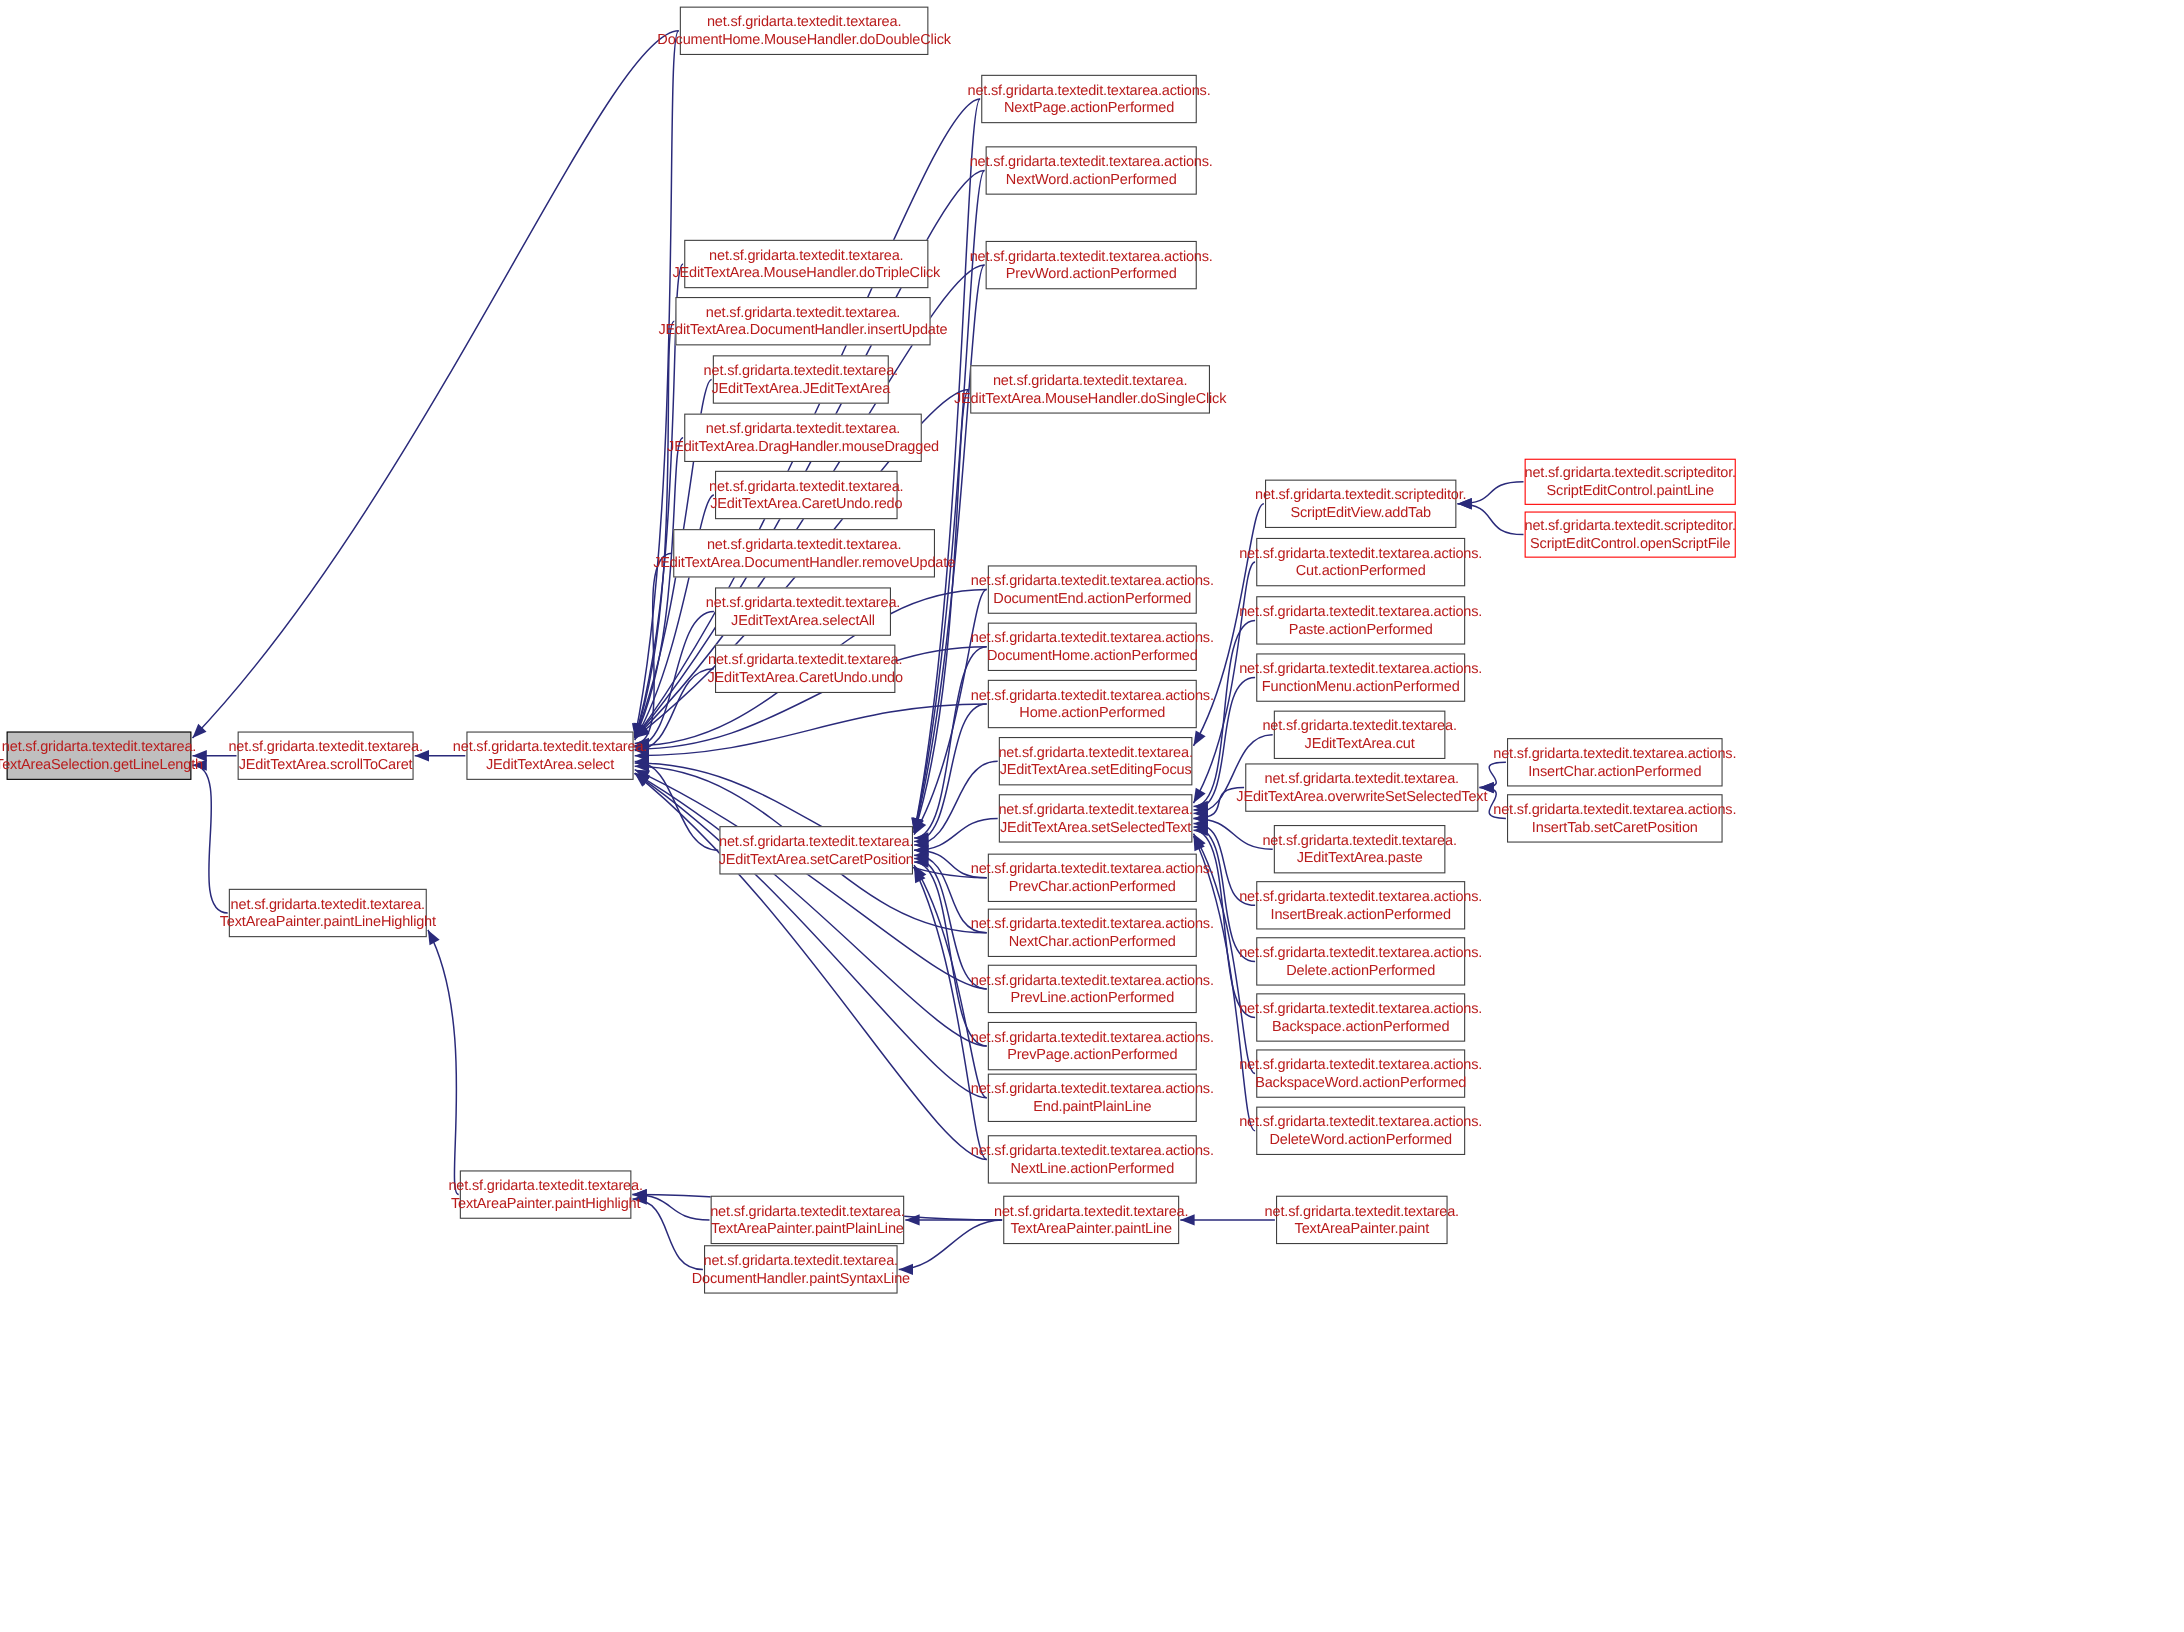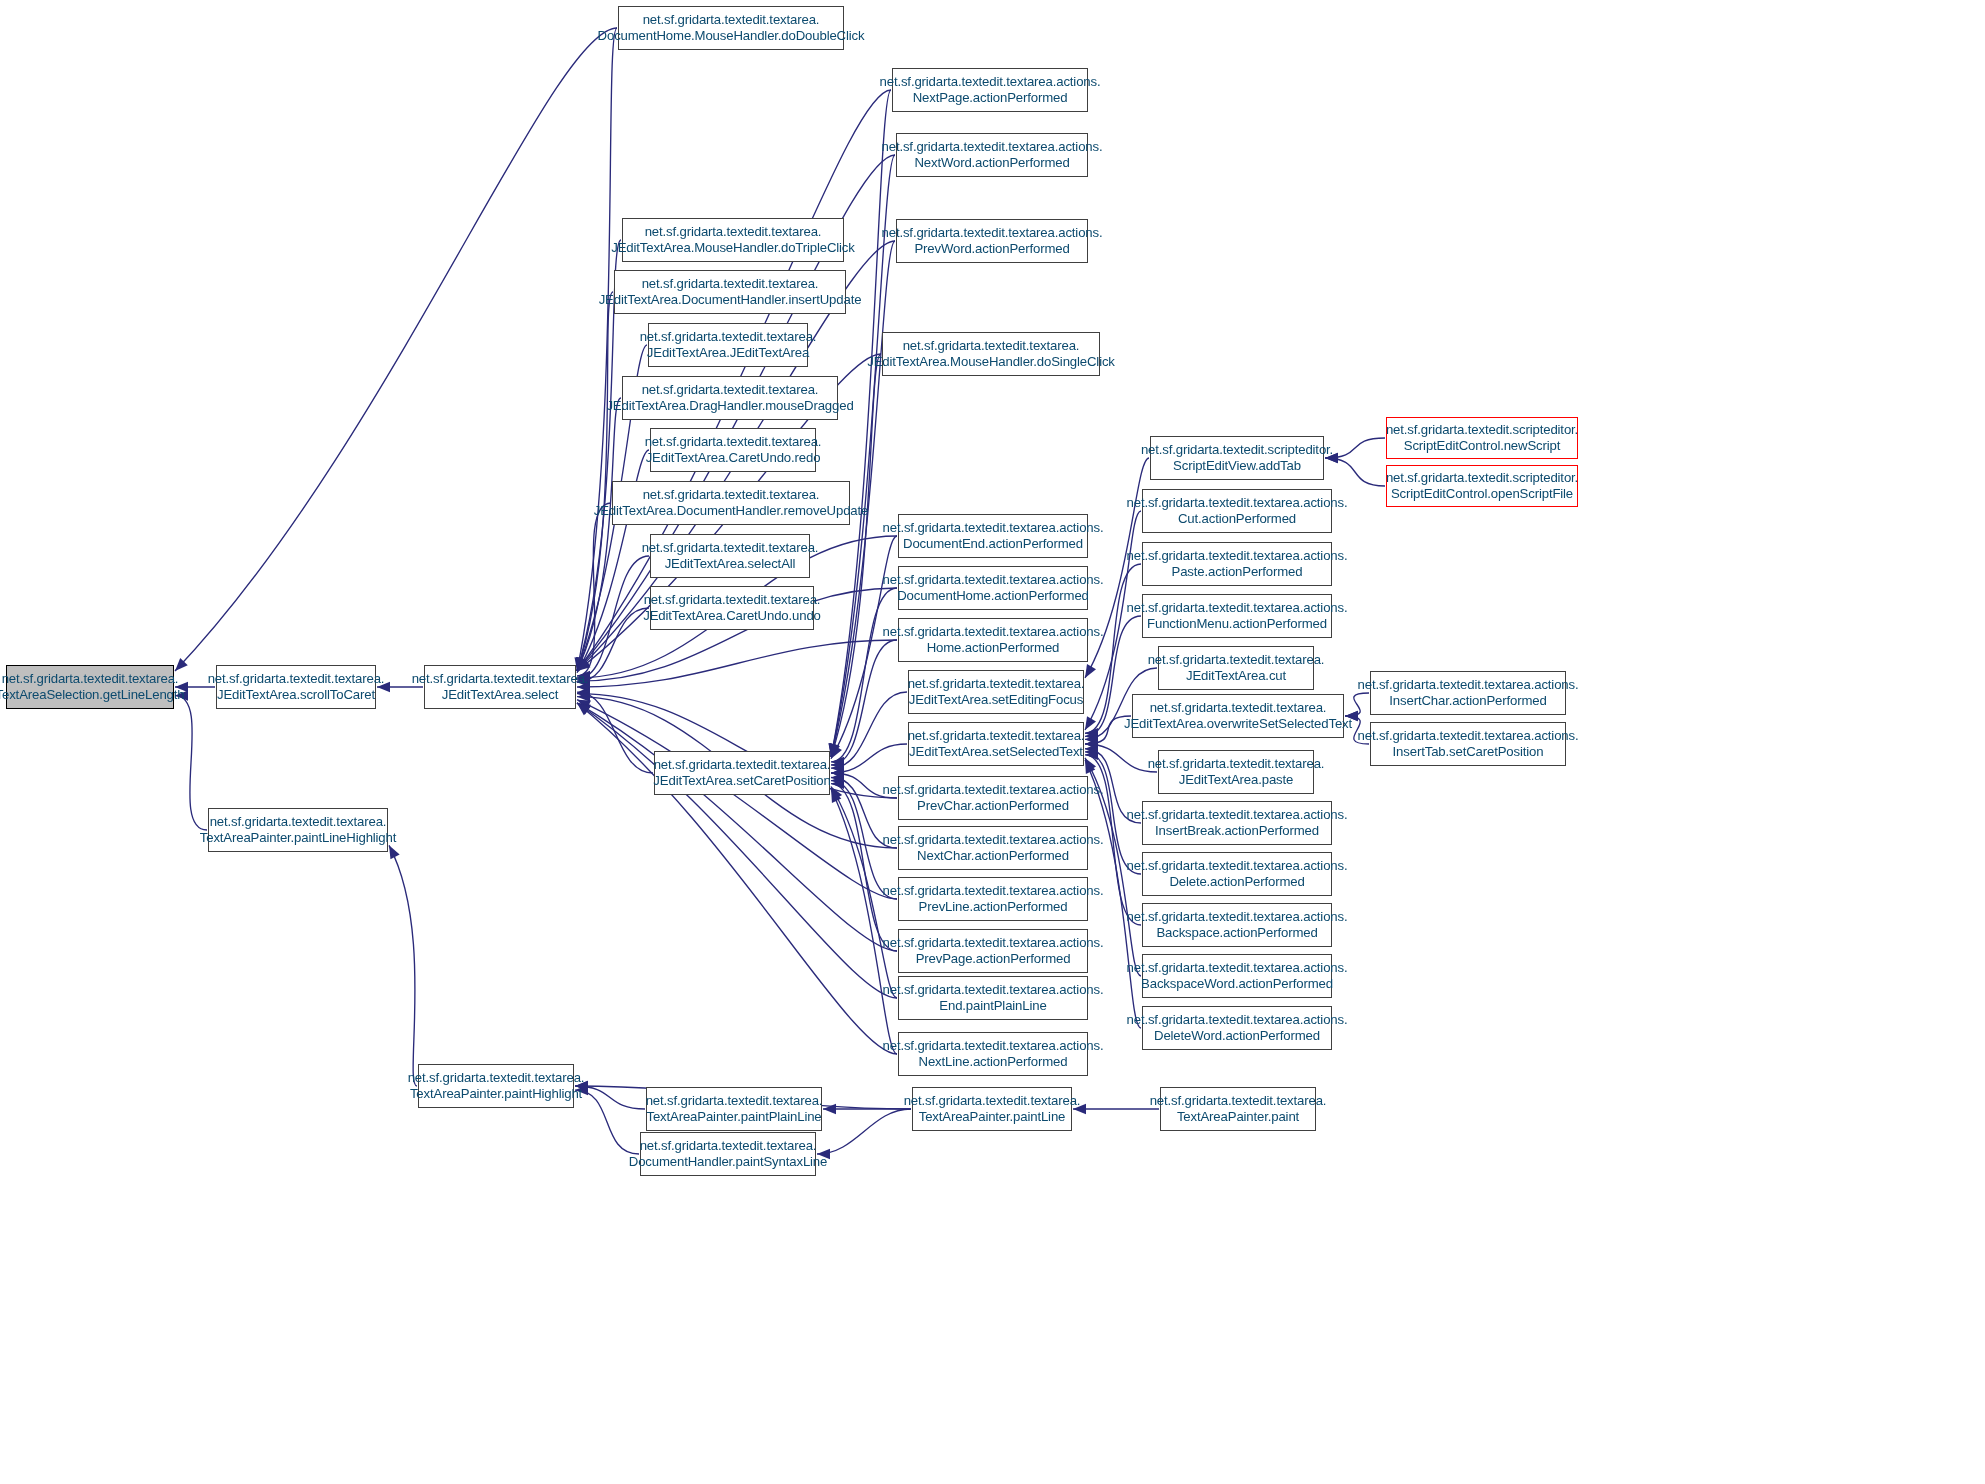--- a/index.html
+++ b/index.html
@@ -26,21 +26,21 @@
     box-sizing: border-box;
     background: #ffffff;
     border: 1.4px solid #404040;
     display: flex;
     flex-direction: column;
     align-items: center;
     justify-content: center;
     text-align: right;
     font-size: 13.2px;
     line-height: 1.22;
-    color: #0c4a6e;
+    color: #b91c1c;
     letter-spacing: -0.15px;
     white-space: nowrap;
   }
   .node.root {
     background: #bfbfbf;
     border-color: #000000;
   }
   .node.warn {
     border: 1.6px solid #ff0000;
   }
@@ -294,21 +294,21 @@
       <div class="node" style="left: 898px; top: 1032px; width: 190px; height: 44px;">
         <span class="l1">net.sf.gridarta.textedit.textarea.actions.</span>
         <span class="l2">NextLine.actionPerformed</span>
       </div>
       <div class="node" style="left: 1150px; top: 436px; width: 174px; height: 44px;">
         <span class="l1">net.sf.gridarta.textedit.scripteditor.</span>
         <span class="l2">ScriptEditView.addTab</span>
       </div>
       <div class="node warn" style="left: 1386px; top: 417px; width: 192px; height: 42px;">
         <span class="l1">net.sf.gridarta.textedit.scripteditor.</span>
-        <span class="l2">ScriptEditControl.newScript</span>
+        <span class="l2">ScriptEditControl.paintLine</span>
       </div>
       <div class="node warn" style="left: 1386px; top: 465px; width: 192px; height: 42px;">
         <span class="l1">net.sf.gridarta.textedit.scripteditor.</span>
         <span class="l2">ScriptEditControl.openScriptFile</span>
       </div>
       <div class="node" style="left: 1142px; top: 489px; width: 190px; height: 44px;">
         <span class="l1">net.sf.gridarta.textedit.textarea.actions.</span>
         <span class="l2">Cut.actionPerformed</span>
       </div>
       <div class="node" style="left: 1142px; top: 542px; width: 190px; height: 44px;">

